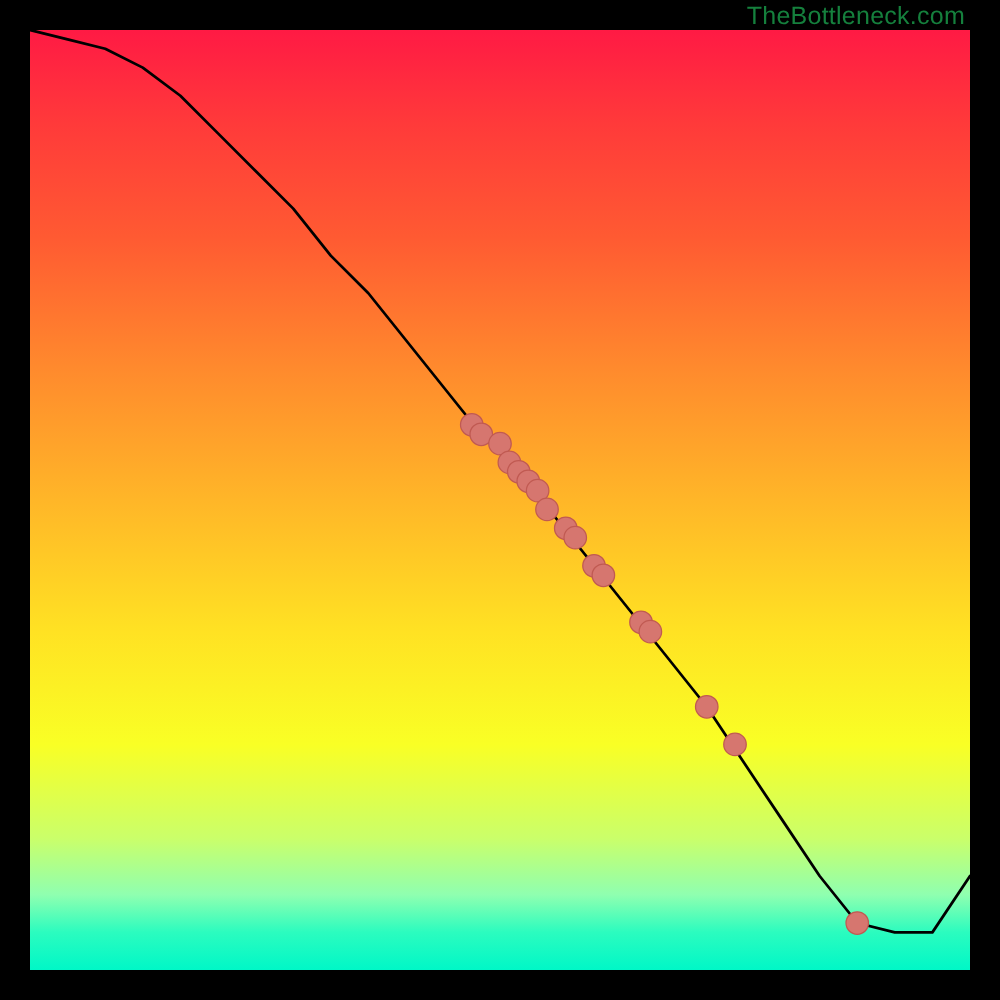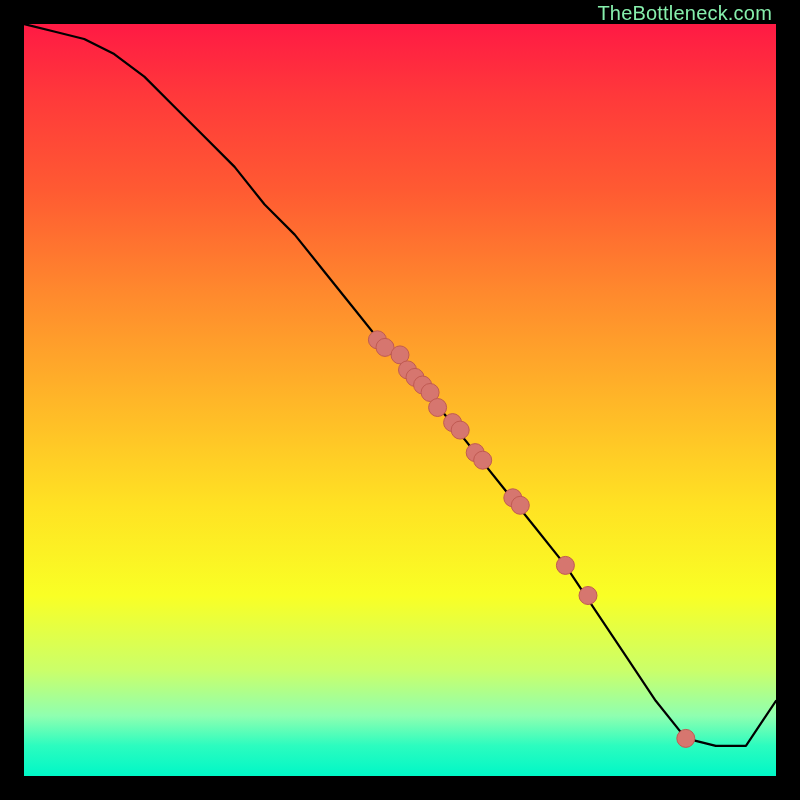--- a/index.html
+++ b/index.html
@@ -41,21 +41,21 @@
     inset: 0;
     width: 100%;
     height: 100%;
   }
   .watermark {
     position: absolute;
     top: 2px;
     right: 28px;
     font-family: Arial, Helvetica, sans-serif;
     font-size: 20px;
-    color: #86efac;
+    color: #15803d;
     letter-spacing: 0.2px;
   }
 </style>
 </head>
 <body>
 
 <div class="stage">
   <div class="watermark">TheBottleneck.com</div>
   <div class="plot">
     <div class="gradient"></div>

